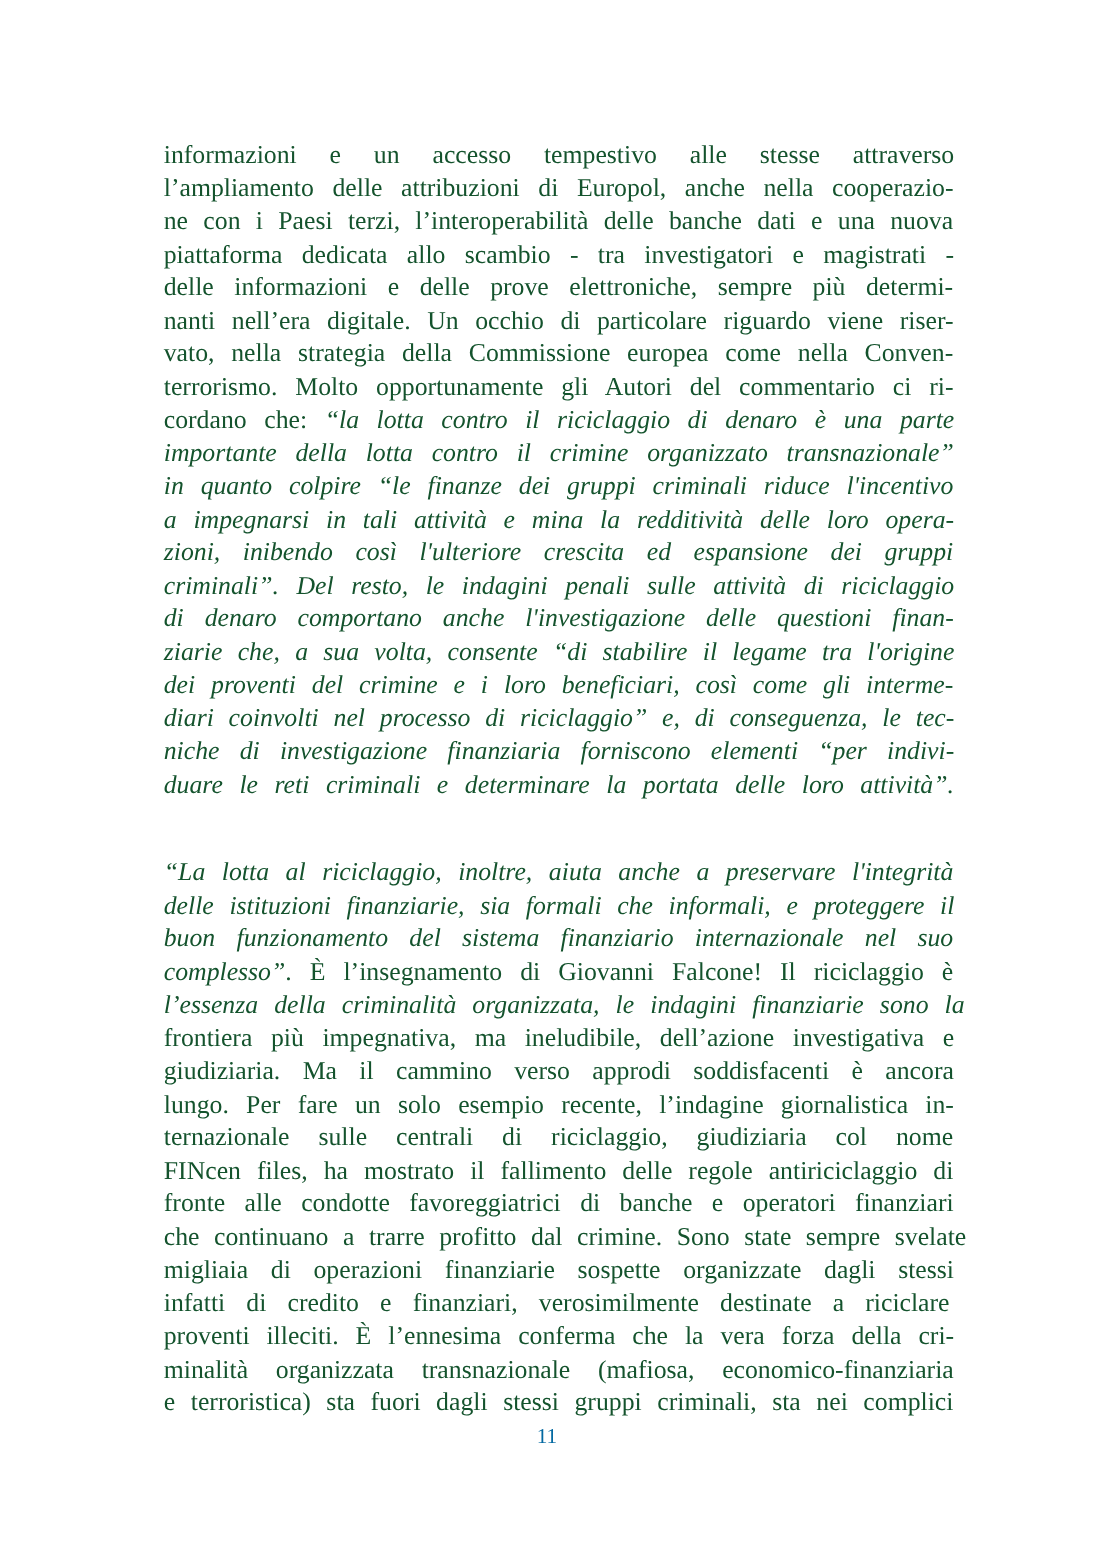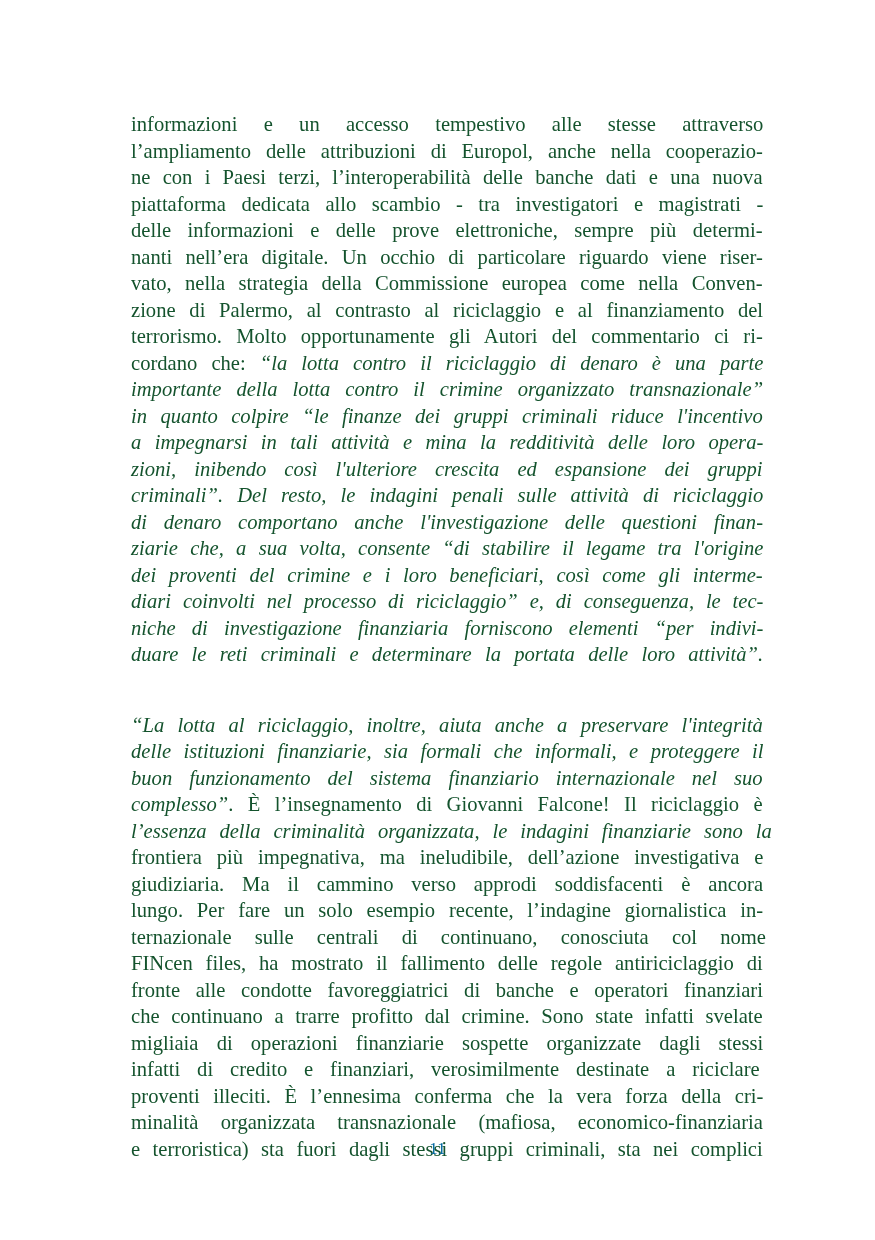--- a/index.html
+++ b/index.html
@@ -55,21 +55,20 @@
 
 <div class="page">
   <div class="body-text" id="body-text">
       <span class="line" style="display: block; width: 632px; word-spacing: 21.1429px; text-align: left; text-align-last: left;"><span>informazioni e un accesso tempestivo alle stesse attraverso</span></span>
       <span class="line" style="display: block; width: 632px; word-spacing: 9.71429px; text-align: left; text-align-last: left;"><span>l’ampliamento delle attribuzioni di Europol, anche nella cooperazio-</span></span>
       <span class="line" style="display: block; width: 632px; word-spacing: 7.09091px; text-align: left; text-align-last: left;"><span>ne con i Paesi terzi, l’interoperabilità delle banche dati e una nuova</span></span>
       <span class="line" style="display: block; width: 632px; word-spacing: 10.3333px; text-align: left; text-align-last: left;"><span>piattaforma dedicata allo scambio - tra investigatori e magistrati -</span></span>
       <span class="line" style="display: block; width: 632px; word-spacing: 11.25px; text-align: left; text-align-last: left;"><span>delle informazioni e delle prove elettroniche, sempre più determi-</span></span>
       <span class="line" style="display: block; width: 632px; word-spacing: 8.11111px; text-align: left; text-align-last: left;"><span>nanti nell’era digitale. Un occhio di particolare riguardo viene riser-</span></span>
       <span class="line" style="display: block; width: 632px; word-spacing: 8.25px; text-align: left; text-align-last: left;"><span>vato, nella strategia della Commissione europea come nella Conven-</span></span>
-      <span class="line" style="display: block; width: 632px; word-spacing: 8.6px; text-align: left; text-align-last: left;"><span>zione di Palermo, al contrasto al riciclaggio e al finanziamento del</span></span>
       <span class="line" style="display: block; width: 632px; word-spacing: 9.125px; text-align: left; text-align-last: left;"><span>terrorismo. Molto opportunamente gli Autori del commentario ci ri-</span></span>
       <span class="line" style="display: block; width: 632px; word-spacing: 8.90909px; text-align: left; text-align-last: left;"><span>cordano che: </span><span class="it">“la lotta contro il riciclaggio di denaro è una parte</span></span>
       <span class="line" style="display: block; width: 632px; word-spacing: 9.85714px; text-align: left; text-align-last: left;"><span class="it">importante della lotta contro il crimine organizzato transnazionale”</span></span>
       <span class="line" style="display: block; width: 632px; word-spacing: 8.33333px; text-align: left; text-align-last: left;"><span class="it">in quanto colpire “le finanze dei gruppi criminali riduce l'incentivo</span></span>
       <span class="line" style="display: block; width: 632px; word-spacing: 8.27273px; text-align: left; text-align-last: left;"><span class="it">a impegnarsi in tali attività e mina la redditività delle loro opera-</span></span>
       <span class="line" style="display: block; width: 632px; word-spacing: 12.875px; text-align: left; text-align-last: left;"><span class="it">zioni, inibendo così l'ulteriore crescita ed espansione dei gruppi</span></span>
       <span class="line" style="display: block; width: 632px; word-spacing: 8.88889px; text-align: left; text-align-last: left;"><span class="it">criminali”. Del resto, le indagini penali sulle attività di riciclaggio</span></span>
       <span class="line" style="display: block; width: 632px; word-spacing: 11.5714px; text-align: left; text-align-last: left;"><span class="it">di denaro comportano anche l'investigazione delle questioni finan-</span></span>
       <span class="line" style="display: block; width: 632px; word-spacing: 7.09091px; text-align: left; text-align-last: left;"><span class="it">ziarie che, a sua volta, consente “di stabilire il legame tra l'origine</span></span>
       <span class="line" style="display: block; width: 632px; word-spacing: 7.54545px; text-align: left; text-align-last: left;"><span class="it">dei proventi del crimine e i loro beneficiari, così come gli interme-</span></span>
@@ -77,24 +76,24 @@
       <span class="line" style="display: block; width: 632px; word-spacing: 11px; text-align: left; text-align-last: left;"><span class="it">niche di investigazione finanziaria forniscono elementi “per indivi-</span></span>
       <span class="line" style="display: block; width: 632px; word-spacing: 8.1px; text-align: left; text-align-last: left;"><span class="it">duare le reti criminali e determinare la portata delle loro attività”.</span></span>
       <span class="line" style="display: block; width: 632px; word-spacing: 8.11111px; text-align: left; text-align-last: left; margin-top: 44px;"><span class="it">“La lotta al riciclaggio, inoltre, aiuta anche a preservare l'integrità</span></span>
       <span class="line" style="display: block; width: 632px; word-spacing: 7.33333px; text-align: left; text-align-last: left;"><span class="it">delle istituzioni finanziarie, sia formali che informali, e proteggere il</span></span>
       <span class="line" style="display: block; width: 632px; word-spacing: 11.8571px; text-align: left; text-align-last: left;"><span class="it">buon funzionamento del sistema finanziario internazionale nel suo</span></span>
       <span class="line" style="display: block; width: 632px; word-spacing: 9.25px; text-align: left; text-align-last: left;"><span class="it">complesso”</span><span>. È l’insegnamento di Giovanni Falcone! Il riciclaggio è</span></span>
       <span class="line" style="display: block; width: 632px; word-spacing: 7.75px; text-align: left; text-align-last: left; font-style: italic;"><span>l’essenza della criminalità organizzata, le indagini finanziarie sono la</span></span>
       <span class="line" style="display: block; width: 632px; word-spacing: 9.71429px; text-align: left; text-align-last: left;"><span>frontiera più impegnativa, ma ineludibile, dell’azione investigativa e</span></span>
       <span class="line" style="display: block; width: 632px; word-spacing: 12.75px; text-align: left; text-align-last: left;"><span>giudiziaria. Ma il cammino verso approdi soddisfacenti è ancora</span></span>
       <span class="line" style="display: block; width: 632px; word-spacing: 8.66667px; text-align: left; text-align-last: left;"><span>lungo. Per fare un solo esempio recente, l’indagine giornalistica in-</span></span>
-      <span class="line" style="display: block; width: 632px; word-spacing: 18px; text-align: left; text-align-last: left;"><span>ternazionale sulle centrali di continuano, conosciuta col nome</span></span>
+      <span class="line" style="display: block; width: 632px; word-spacing: 18px; text-align: left; text-align-last: left;"><span>ternazionale sulle centrali di riciclaggio, giudiziaria col nome</span></span>
       <span class="line" style="display: block; width: 632px; word-spacing: 7.66667px; text-align: left; text-align-last: left;"><span>FINcen files, ha mostrato il fallimento delle regole antiriciclaggio di</span></span>
       <span class="line" style="display: block; width: 632px; word-spacing: 10.375px; text-align: right; text-align-last: left;"><span>fronte alle condotte favoreggiatrici di banche e operatori finanziari</span></span>
-      <span class="line" style="display: block; width: 632px; word-spacing: 6.5px; text-align: left; text-align-last: left;"><span>che continuano a trarre profitto dal crimine. Sono state infatti svelate</span></span>
+      <span class="line" style="display: block; width: 632px; word-spacing: 6.5px; text-align: left; text-align-last: left;"><span>che continuano a trarre profitto dal crimine. Sono state sempre svelate</span></span>
       <span class="line" style="display: block; width: 632px; word-spacing: 13px; text-align: left; text-align-last: left;"><span>migliaia di operazioni finanziarie sospette organizzate dagli stessi</span></span>
       <span class="line" style="display: block; width: 632px; word-spacing: 11.75px; text-align: left; text-align-last: left;"><span>infatti di credito e finanziari, verosimilmente destinate a riciclare</span></span>
       <span class="line" style="display: block; width: 632px; word-spacing: 8.4px; text-align: left; text-align-last: left;"><span>proventi illeciti. È l’ennesima conferma che la vera forza della cri-</span></span>
       <span class="line" style="display: block; width: 632px; word-spacing: 17px; text-align: left; text-align-last: left;"><span>minalità organizzata transnazionale (mafiosa, economico-finanziaria</span></span>
       <span class="line" style="display: block; width: 632px; word-spacing: 7.3px; text-align: left; text-align-last: left;"><span>e terroristica) sta fuori dagli stessi gruppi criminali, sta nei complici</span></span>
     </div>
   <div class="page-number">11</div>
 </div>
 
 </body></html>

